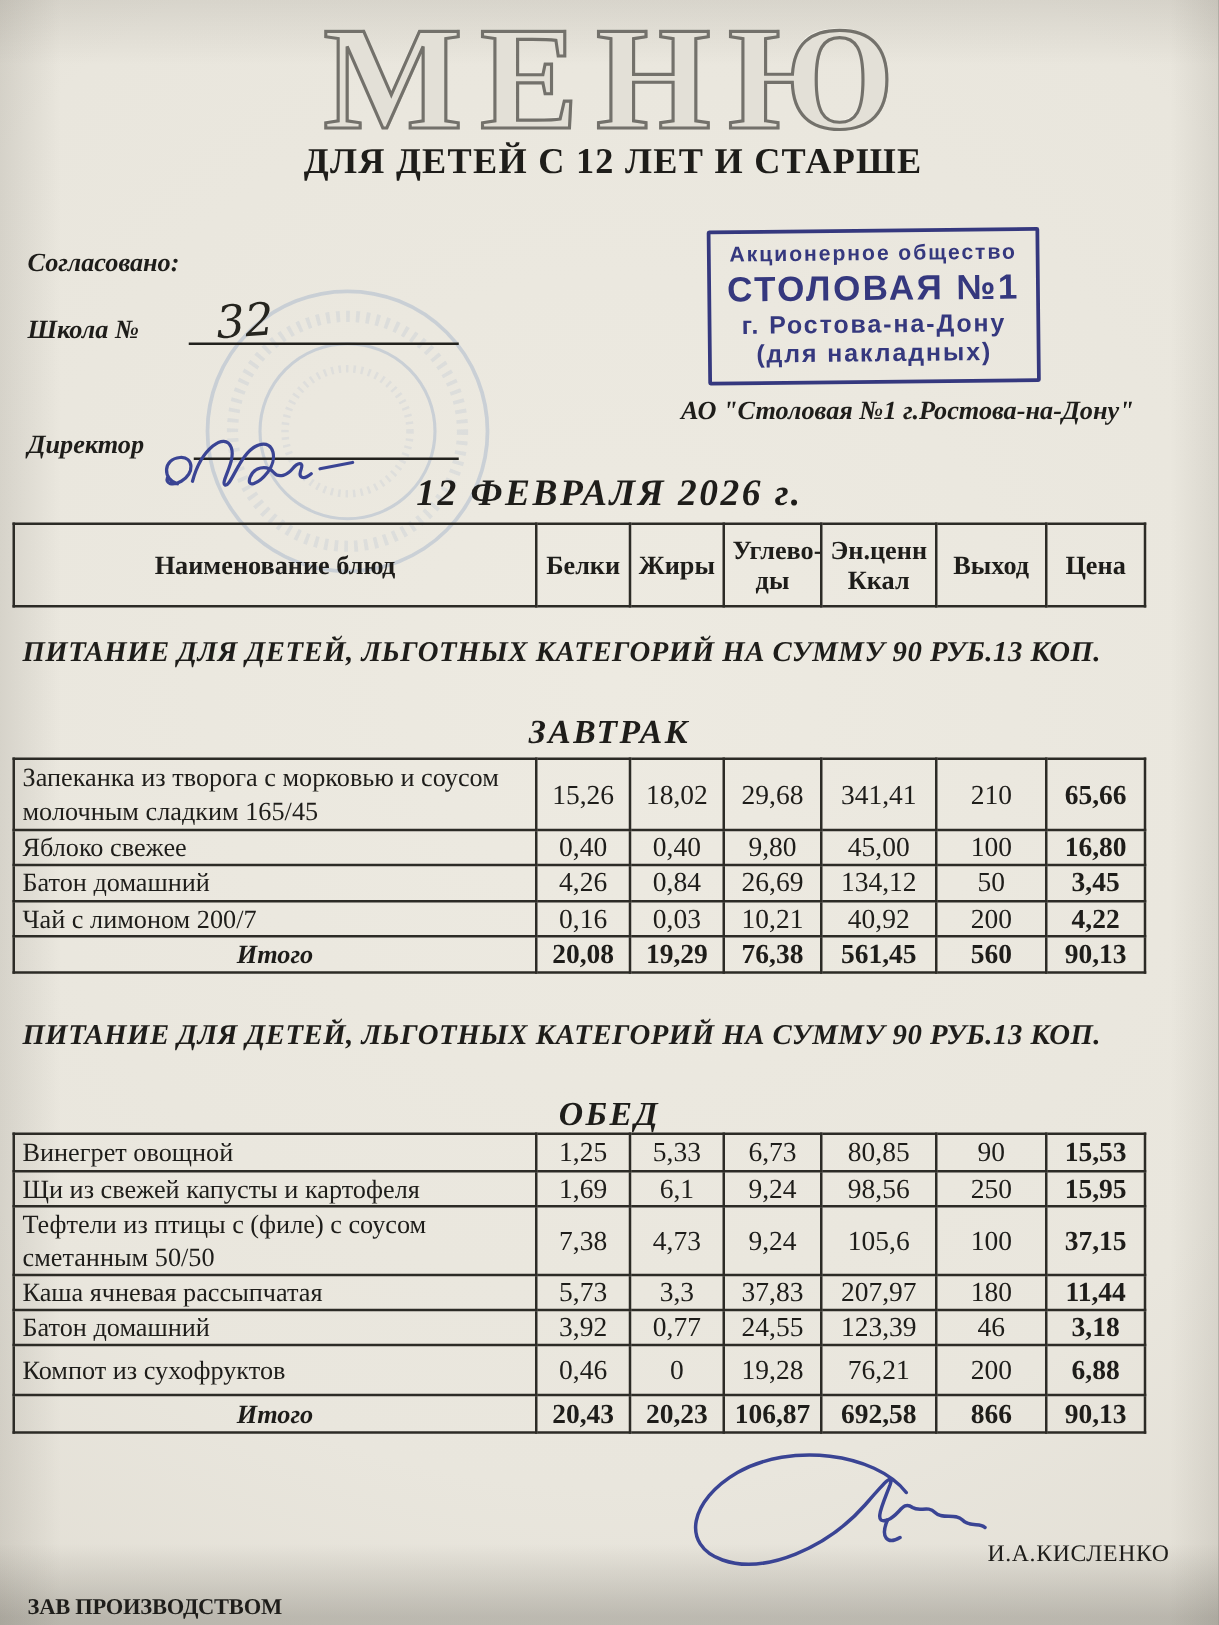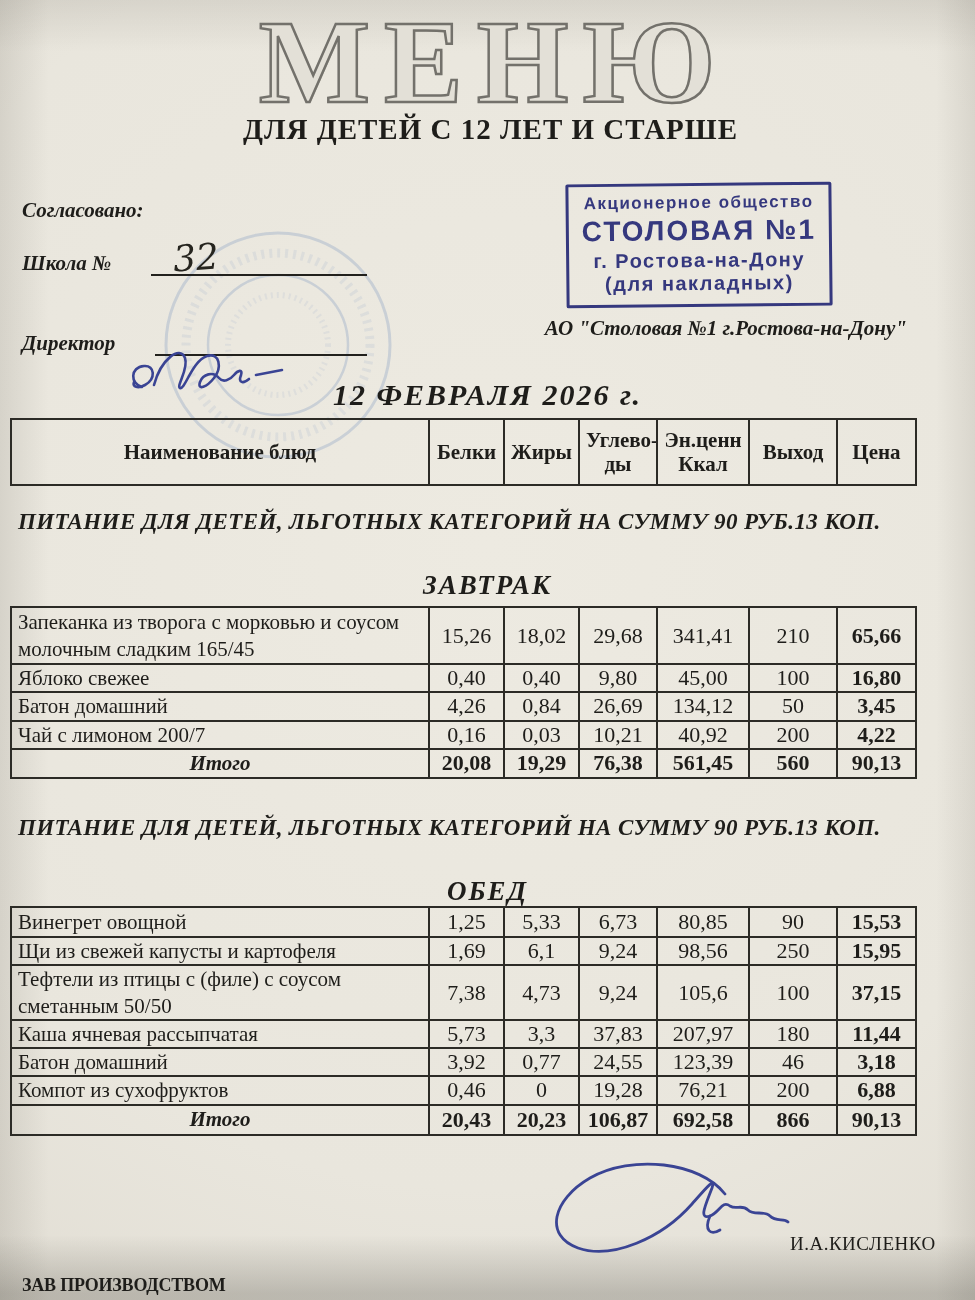--- a/index.html
+++ b/index.html
@@ -23,21 +23,21 @@
   }
   .subtitle{
     left:0; right:0; top:113px; text-align:center; margin-left:6px;
     font-size:29px; font-weight:bold; letter-spacing:1px;
   }
   
   .agreed{left:22px; top:198px; font-size:21px; font-weight:bold; font-style:italic;}
   .sig-line{display:flex; align-items:flex-end; font-size:21px; font-weight:bold; font-style:italic;gap:40px;}
   .sig-line .fill{flex:1; border-bottom:2.5px solid #22211d; position:relative; height:100%;}
   .school-line{left:22px; top:238px; width:345px; height:38px;}
-  .director-line{left:22px; top:318px; width:345px; height:38px;}
+  .director-line{left:22px; top:330px; width:345px; height:38px;}
   .school-num{
     position:absolute; left:22px; bottom:-4px;
     font-family:"DejaVu Serif", serif; font-style:italic; font-weight:normal;
     font-size:36px; color:#26251f; transform:rotate(-4deg);
   }
   
   .round-stamp{left:158px; top:225px; opacity:.55;}
   
   .stamp-box{
     left:566px; top:183px; width:250px; padding:7px 5px 9px 5px;
@@ -263,21 +263,21 @@
     </tr>
     <tr style="height:28px">
       <td class="name">Батон домашний</td>
       <td class="num">3,92</td>
       <td class="num">0,77</td>
       <td class="num">24,55</td>
       <td class="num">123,39</td>
       <td class="num">46</td>
       <td class="price">3,18</td>
     </tr>
-    <tr style="height:28px">
+    <tr style="height:40px">
       <td class="name">Компот из сухофруктов</td>
       <td class="num">0,46</td>
       <td class="num">0</td>
       <td class="num">19,28</td>
       <td class="num">76,21</td>
       <td class="num">200</td>
       <td class="price">6,88</td>
     </tr>
     <tr class="total" style="height:30px">
       <td class="name">Итого</td>

